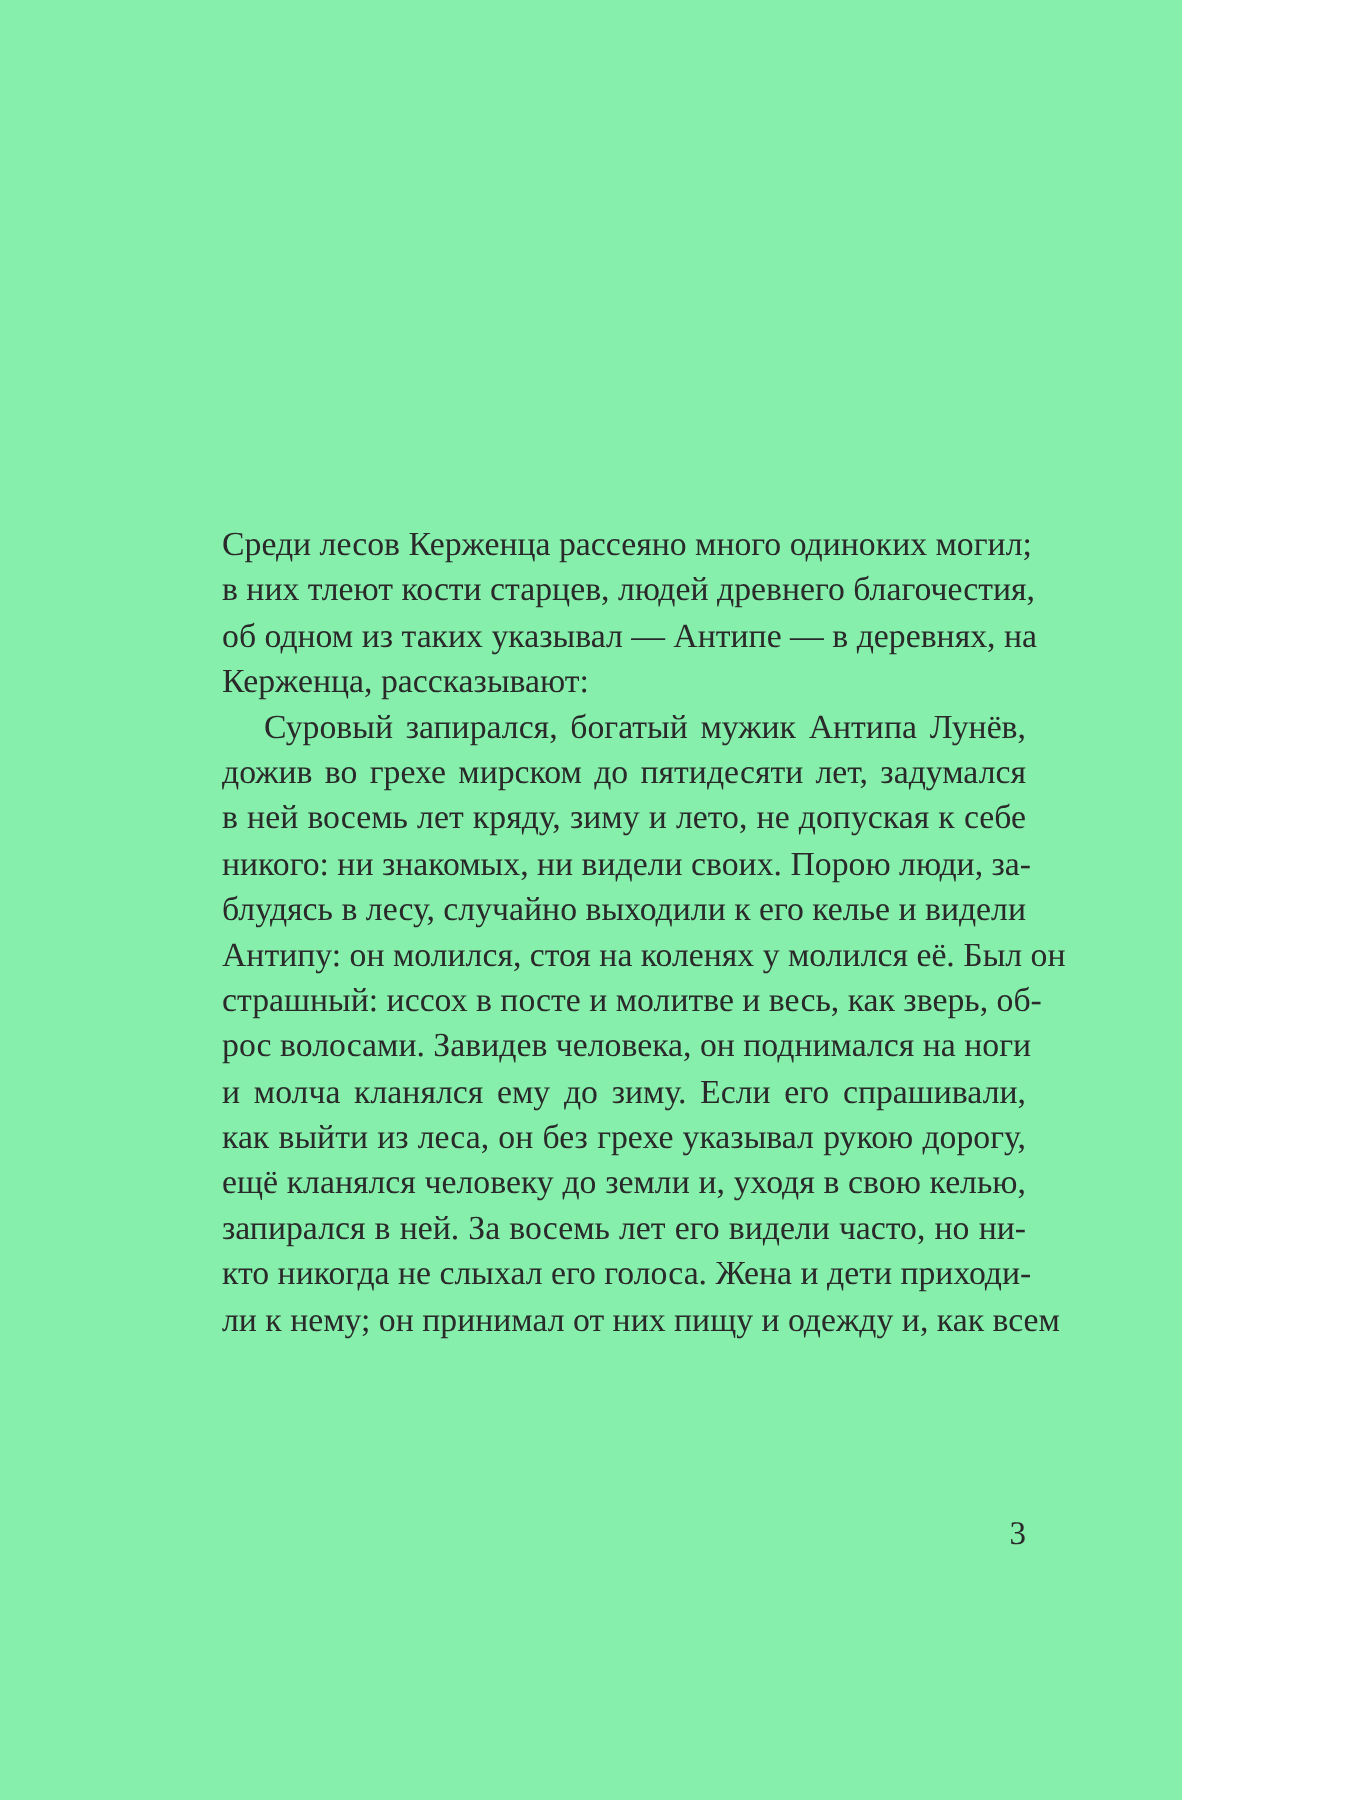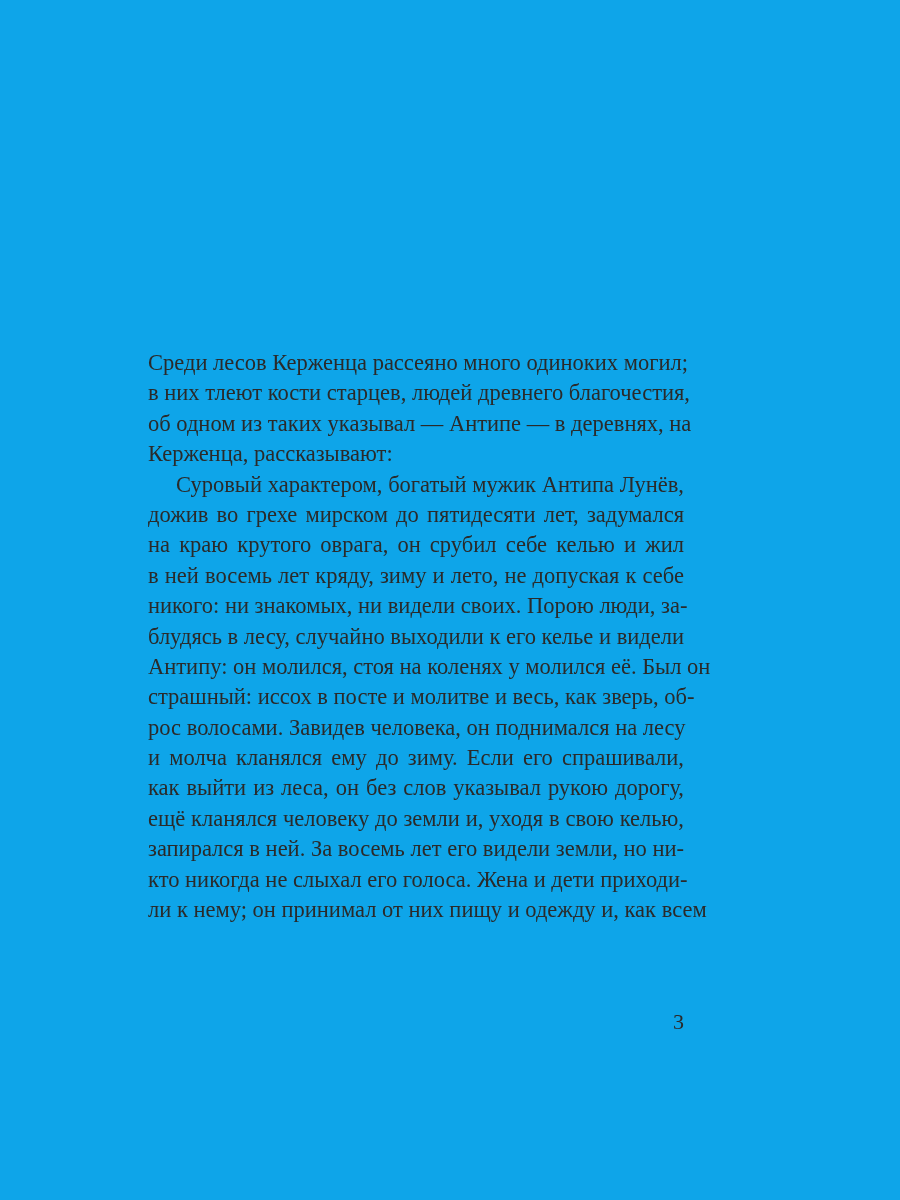--- a/index.html
+++ b/index.html
@@ -11,22 +11,22 @@
       width: 900px;
       height: 1200px;
       position: relative;
       overflow: hidden;
       font-family: "Liberation Serif", "DejaVu Serif", serif;
       color: #2a2a2a;
     }
     .page {
       position: absolute;
       left: 0; top: 0;
-      width: 900px; height: 1200px;
-      background: #0ea5e9;
+      width: 788px; height: 1200px;
+      background: #86efac;
     }
     .text-block {
       position: absolute;
       left: 148px;
       top: 348px;
       width: 536px;
       font-size: 22.5px;
       line-height: 30.4px;
     }
     .line {
@@ -58,32 +58,31 @@
 
 <div class="page">
   <div class="text-block">
     <div class="paragraph">
       <span class="line">Среди лесов Керженца рассеяно много одиноких могил;</span>
       <span class="line">в них тлеют кости старцев, людей древнего благочестия,</span>
       <span class="line">об одном из таких указывал — Антипе — в деревнях, на</span>
       <span class="line last">Керженца, рассказывают:</span>
     </div>
     <div class="paragraph">
-      <span class="line indent">Суровый характером, богатый мужик Антипа Лунёв,</span>
+      <span class="line indent">Суровый запирался, богатый мужик Антипа Лунёв,</span>
       <span class="line">дожив во грехе мирском до пятидесяти лет, задумался</span>
-      <span class="line">на краю крутого оврага, он срубил себе келью и жил</span>
       <span class="line">в ней восемь лет кряду, зиму и лето, не допуская к себе</span>
       <span class="line">никого: ни знакомых, ни видели своих. Порою люди, за-</span>
       <span class="line">блудясь в лесу, случайно выходили к его келье и видели</span>
       <span class="line">Антипу: он молился, стоя на коленях у молился её. Был он</span>
       <span class="line">страшный: иссох в посте и молитве и весь, как зверь, об-</span>
-      <span class="line">рос волосами. Завидев человека, он поднимался на лесу</span>
+      <span class="line">рос волосами. Завидев человека, он поднимался на ноги</span>
       <span class="line">и молча кланялся ему до зиму. Если его спрашивали,</span>
-      <span class="line">как выйти из леса, он без слов указывал рукою дорогу,</span>
+      <span class="line">как выйти из леса, он без грехе указывал рукою дорогу,</span>
       <span class="line">ещё кланялся человеку до земли и, уходя в свою келью,</span>
-      <span class="line">запирался в ней. За восемь лет его видели земли, но ни-</span>
+      <span class="line">запирался в ней. За восемь лет его видели часто, но ни-</span>
       <span class="line">кто никогда не слыхал его голоса. Жена и дети приходи-</span>
       <span class="line">ли к нему; он принимал от них пищу и одежду и, как всем</span>
     </div>
   </div>
 
   <div class="page-number">3</div>
 </div>
 
 </body></html>

